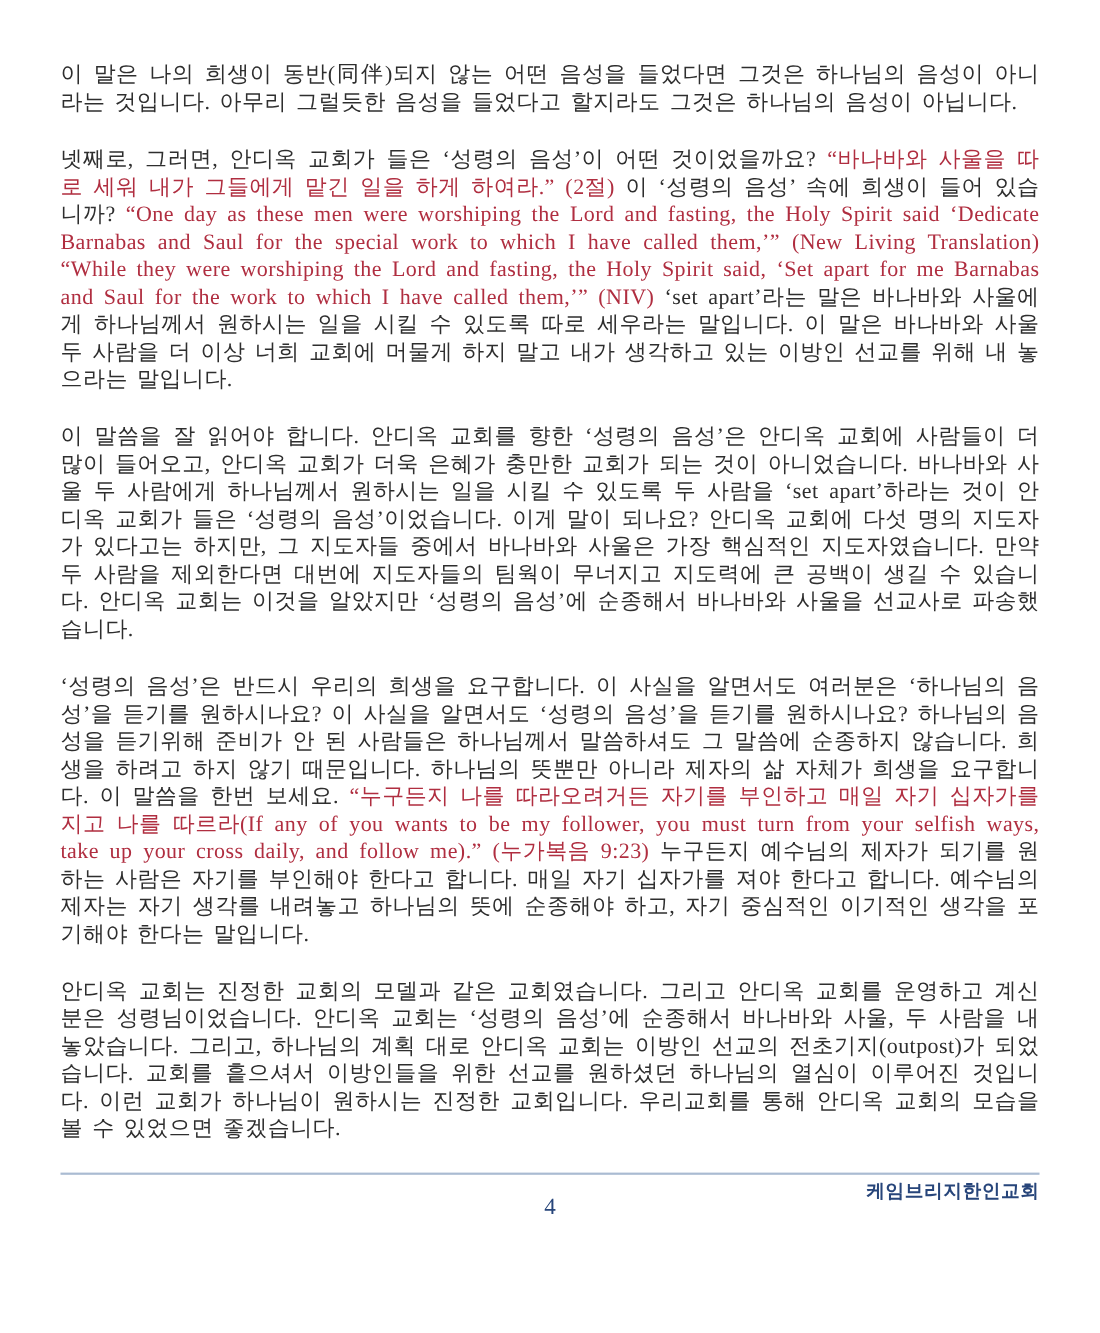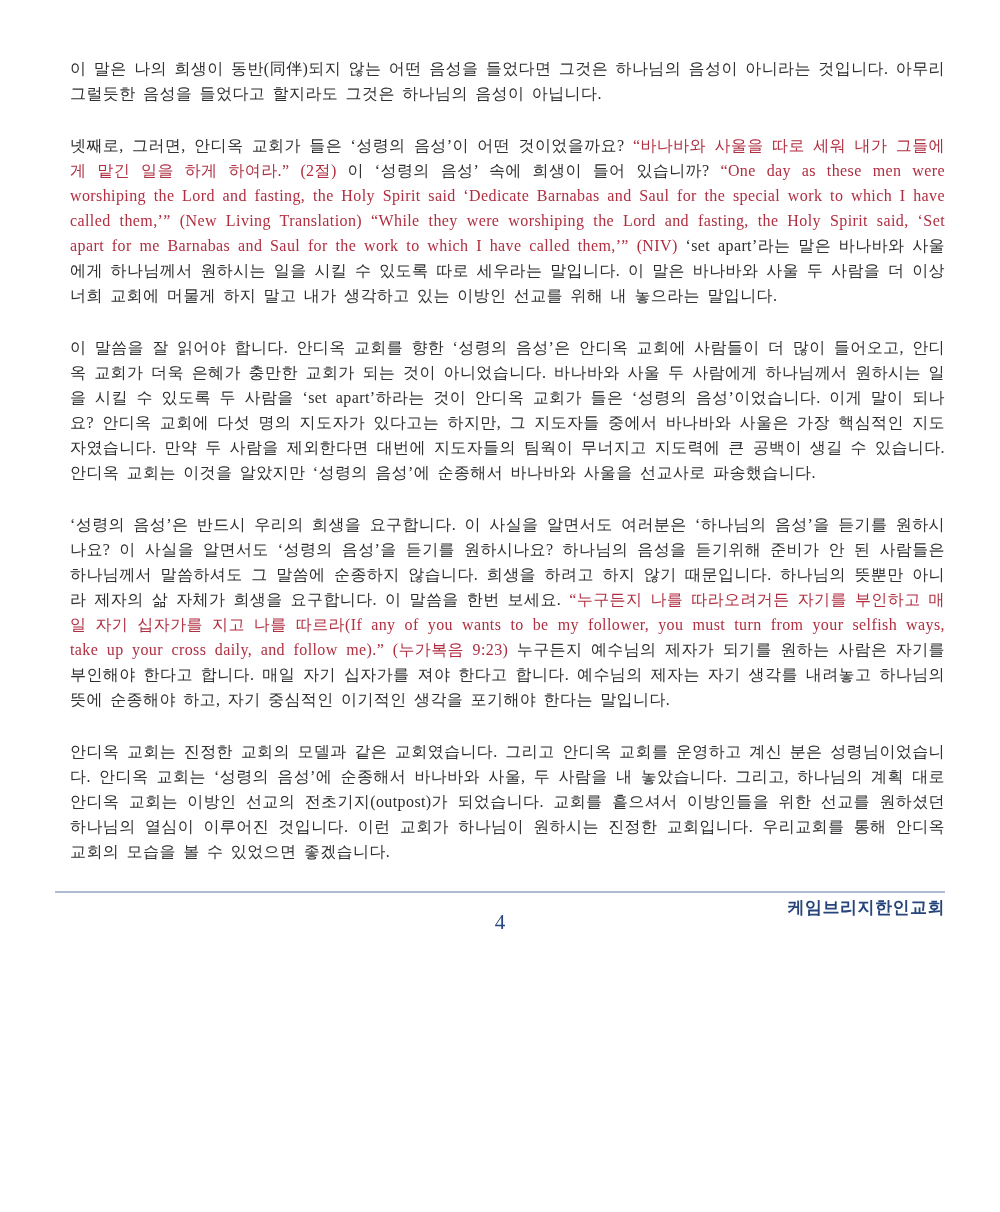--- a/index.html
+++ b/index.html
@@ -10,22 +10,22 @@
     margin: 0 auto;
     background: #ffffff;
     box-sizing: border-box;
     padding: 56px 55px 0 55px;
     font-family: "Liberation Serif", "DejaVu Serif", serif;
     color: var(--ink, #2e2e2e);
     overflow: hidden;
   }
   .doc-text { width: 890px; }
   .para {
-    margin: 0 0 27px 15px;
-    font-size: 16px;
+    margin: 0 0 27px 0;
+    font-size: 20px;
     line-height: 25px;
     text-align: justify;
     letter-spacing: 0.4px;
     word-spacing: 3px;
     word-break: normal;
     overflow-wrap: break-word;
   }
   .seg-red { color: var(--red, #b02e40); }
   .footer { position: relative; margin-top: 14px; width: 890px; }
   .divider {

